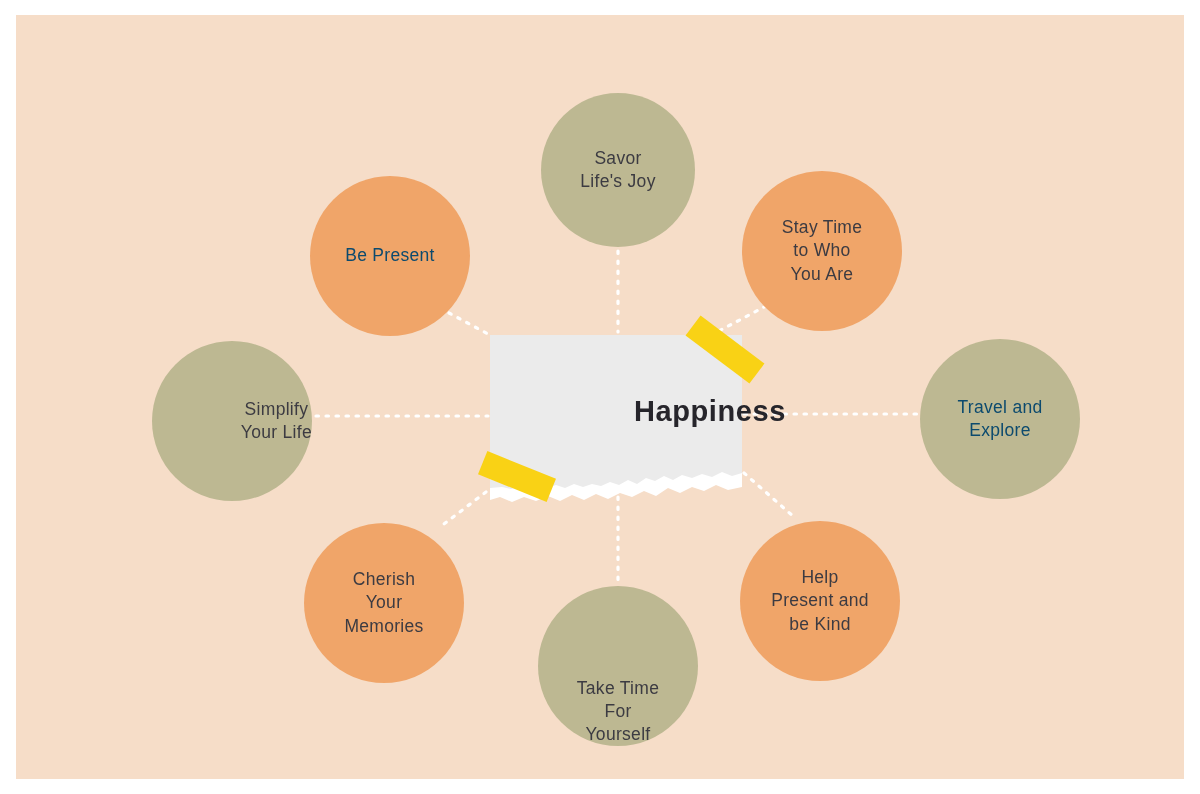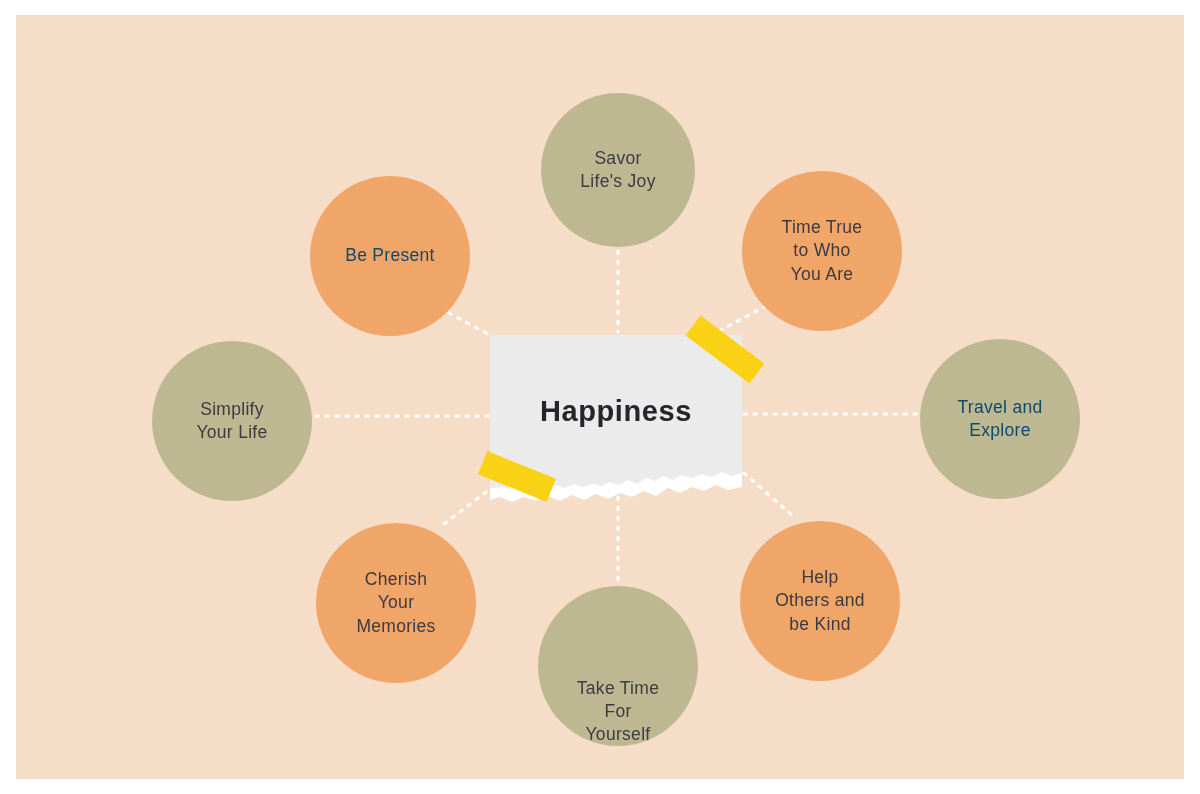--- a/index.html
+++ b/index.html
@@ -35,22 +35,22 @@
     white-space: pre-line;
     font-size: 17.5px;
     line-height: 1.32;
     letter-spacing: 0.3px;
   }
   .node-top          { left: 525px; top:  78px; width: 154px; height: 154px; }
   .node-top-right    { left: 726px; top: 156px; width: 160px; height: 160px; }
   .node-right        { left: 904px; top: 324px; width: 160px; height: 160px; }
   .node-bottom-right { left: 724px; top: 506px; width: 160px; height: 160px; }
   .node-bottom       { left: 522px; top: 571px; width: 160px; height: 160px; }
-  .node-bottom-left  { left: 300px; top: 508px; width: 160px; height: 160px; }
-  .node-left         { left: 136px; top: 326px; width: 160px; height: 160px; }
+  .node-bottom-left  { left: 288px; top: 508px; width: 160px; height: 160px; }
+  .node-left         { left: 136px; top: 326px; width: 160px; height: 160px; justify-content: flex-end; }
   .node-top-left     { left: 294px; top: 161px; width: 160px; height: 160px; }
   .center-paper {
     position: absolute;
     left: 474px;
     top: 320px;
     width: 252px;
     height: 172px;
     z-index: 3;
     overflow: visible;
   }
@@ -58,25 +58,26 @@
     position: absolute;
     left: 0; top: 0;
     overflow: visible;
   }
   .center-title {
     position: absolute;
     left: 0;
     top: 60px;
     width: 100%;
     margin: 0;
-    text-align: center;
+    text-align: right;
     font-size: 29px;
     font-weight: 700;
     letter-spacing: 0.6px;
     z-index: 5;
+    padding-left: 44px;
   }
   .tape {
     position: absolute;
     z-index: 6;
   }
   .tape-top-right {
     left: 195px;
     top: 2px;
     width: 80px;
     height: 25px;
@@ -106,31 +107,31 @@
       <line class="connector" x1="728" y1="458" x2="778" y2="502" stroke="#ffffff"></line>
       <line class="connector" x1="470" y1="477" x2="428" y2="509" stroke="#ffffff"></line>
     </g>
   </svg>
 
   <div class="node node-top" style="background: rgb(189, 184, 146); color: rgb(60, 59, 66);">
     <span class="node-label">Savor
 Life's Joy</span>
   </div>
   <div class="node node-top-right" style="background: rgb(240, 165, 105); color: rgb(60, 59, 66);">
-    <span class="node-label">Time True
+    <span class="node-label">Stay Time
 to Who
 You Are</span>
   </div>
   <div class="node node-right" style="background: rgb(189, 184, 146); color: #0c4a6e;">
     <span class="node-label">Travel and
 Explore</span>
   </div>
   <div class="node node-bottom-right" style="background: rgb(240, 165, 105); color: rgb(60, 59, 66);">
     <span class="node-label">Help
-Others and
+Present and
 be Kind</span>
   </div>
   <div class="node node-bottom" style="background: rgb(189, 184, 146); color: rgb(60, 59, 66); align-items: flex-end;">
     <span class="node-label">Take Time
 For
 Yourself</span>
   </div>
   <div class="node node-bottom-left" style="background: rgb(240, 165, 105); color: rgb(60, 59, 66);">
     <span class="node-label">Cherish
 Your

